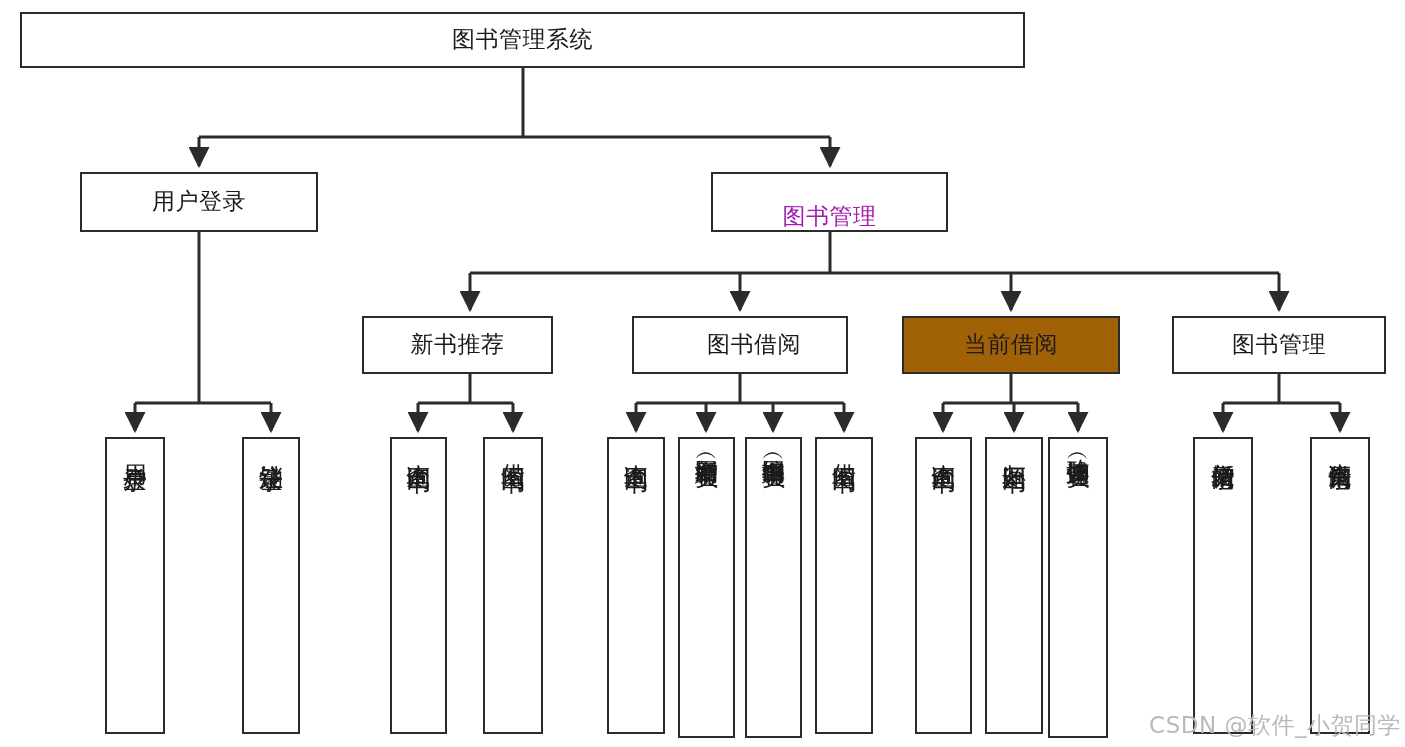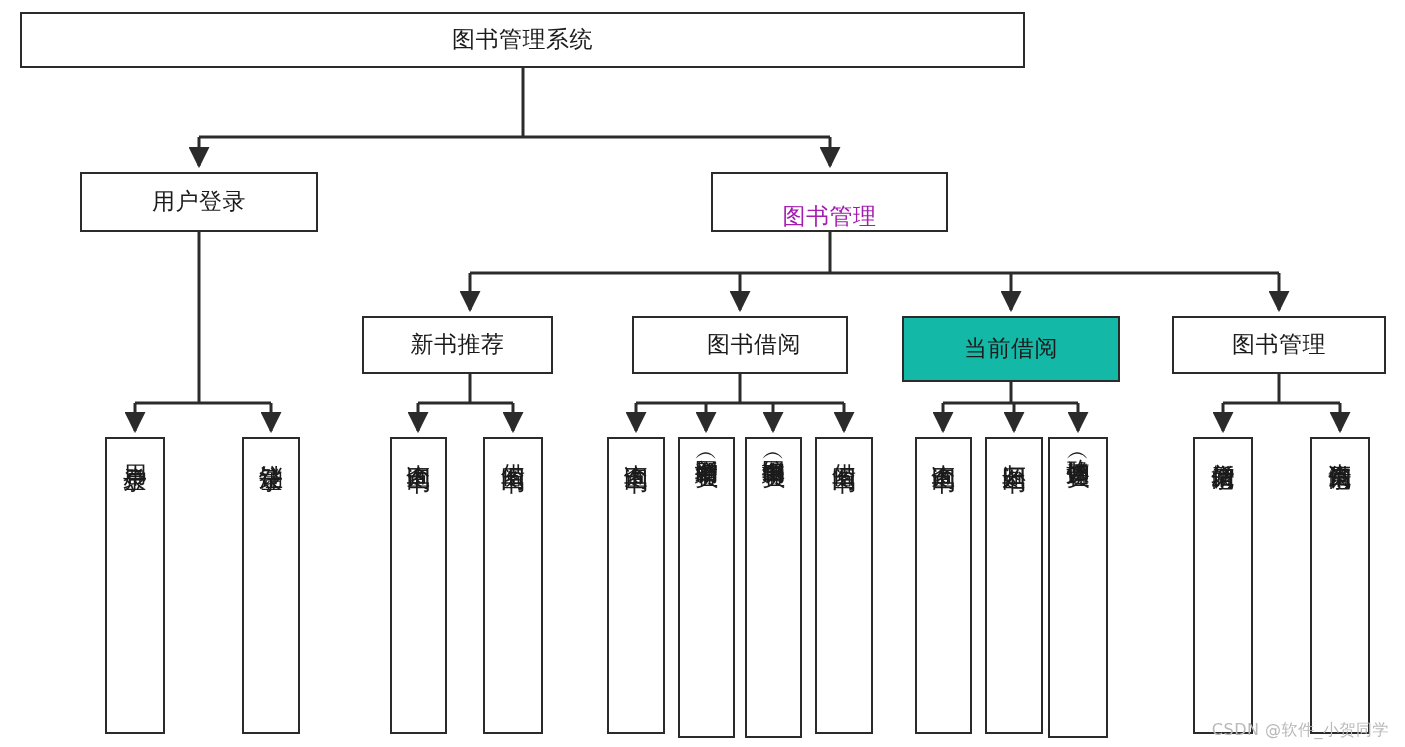--- a/index.html
+++ b/index.html
@@ -58,23 +58,23 @@
   }
   .node.vert.long .label {
     font-size: 23px;
     letter-spacing: 1px;
   }
   .node.vert.tall {
     padding-top: 2px;
   }
   #watermark {
     position: absolute;
-    right: 16px;
+    right: 4px;
     bottom: 6px;
-    font-size: 16px;
+    font-size: 23px;
     color: #b9b9b9;
     letter-spacing: 0.5px;
     white-space: pre;
   }
 </style>
 </head>
 <body>
 
 <div id="canvas">
 
@@ -138,21 +138,21 @@
   <div class="node horiz" style="left: 711px; top: 172px; width: 237px; height: 60px; border-color: rgb(43, 43, 43); background: rgb(255, 255, 255); color: #a21caf; align-items: flex-end;">
     <span class="label">图书管理</span>
   </div>
 
   <div class="node horiz" style="left: 362px; top: 316px; width: 191px; height: 58px; border-color: rgb(43, 43, 43); background: rgb(255, 255, 255); color: rgb(27, 27, 27);">
     <span class="label">新书推荐</span>
   </div>
   <div class="node horiz" style="left: 632px; top: 316px; width: 216px; height: 58px; border-color: rgb(43, 43, 43); background: rgb(255, 255, 255); color: rgb(27, 27, 27); padding-left: 28px;">
     <span class="label">图书借阅</span>
   </div>
-  <div class="node horiz" style="left: 902px; top: 316px; width: 218px; height: 66px; border-color: rgb(43, 43, 43); background: #14b8a6; color: rgb(27, 27, 27); justify-content: center;">
+  <div class="node horiz" style="left: 902px; top: 316px; width: 218px; height: 58px; border-color: rgb(43, 43, 43); background: #a16207; color: rgb(27, 27, 27); justify-content: center;">
     <span class="label">当前借阅</span>
   </div>
   <div class="node horiz" style="left: 1172px; top: 316px; width: 214px; height: 58px; border-color: rgb(43, 43, 43); background: rgb(255, 255, 255); color: rgb(27, 27, 27);">
     <span class="label">图书管理</span>
   </div>
 
   <div class="node vert" style="left: 105px; top: 437px; width: 60px; height: 297px; border-color: rgb(43, 43, 43); background: rgb(255, 255, 255); color: rgb(27, 27, 27);">
     <span class="label">用户登录</span>
   </div>
   <div class="node vert" style="left: 242px; top: 437px; width: 58px; height: 297px; border-color: rgb(43, 43, 43); background: rgb(255, 255, 255); color: rgb(27, 27, 27);">

